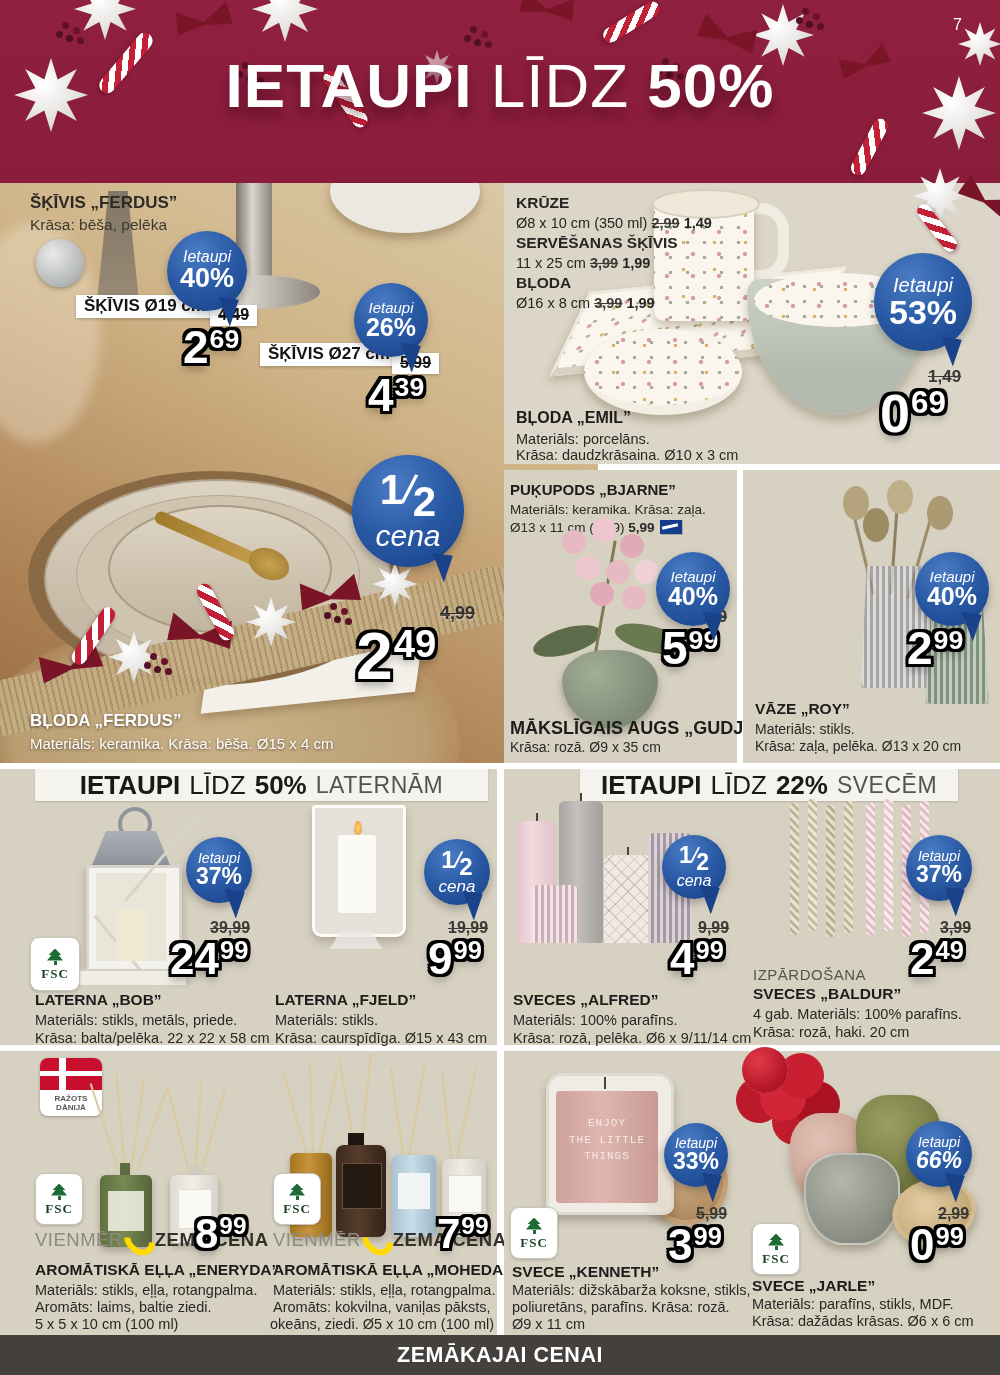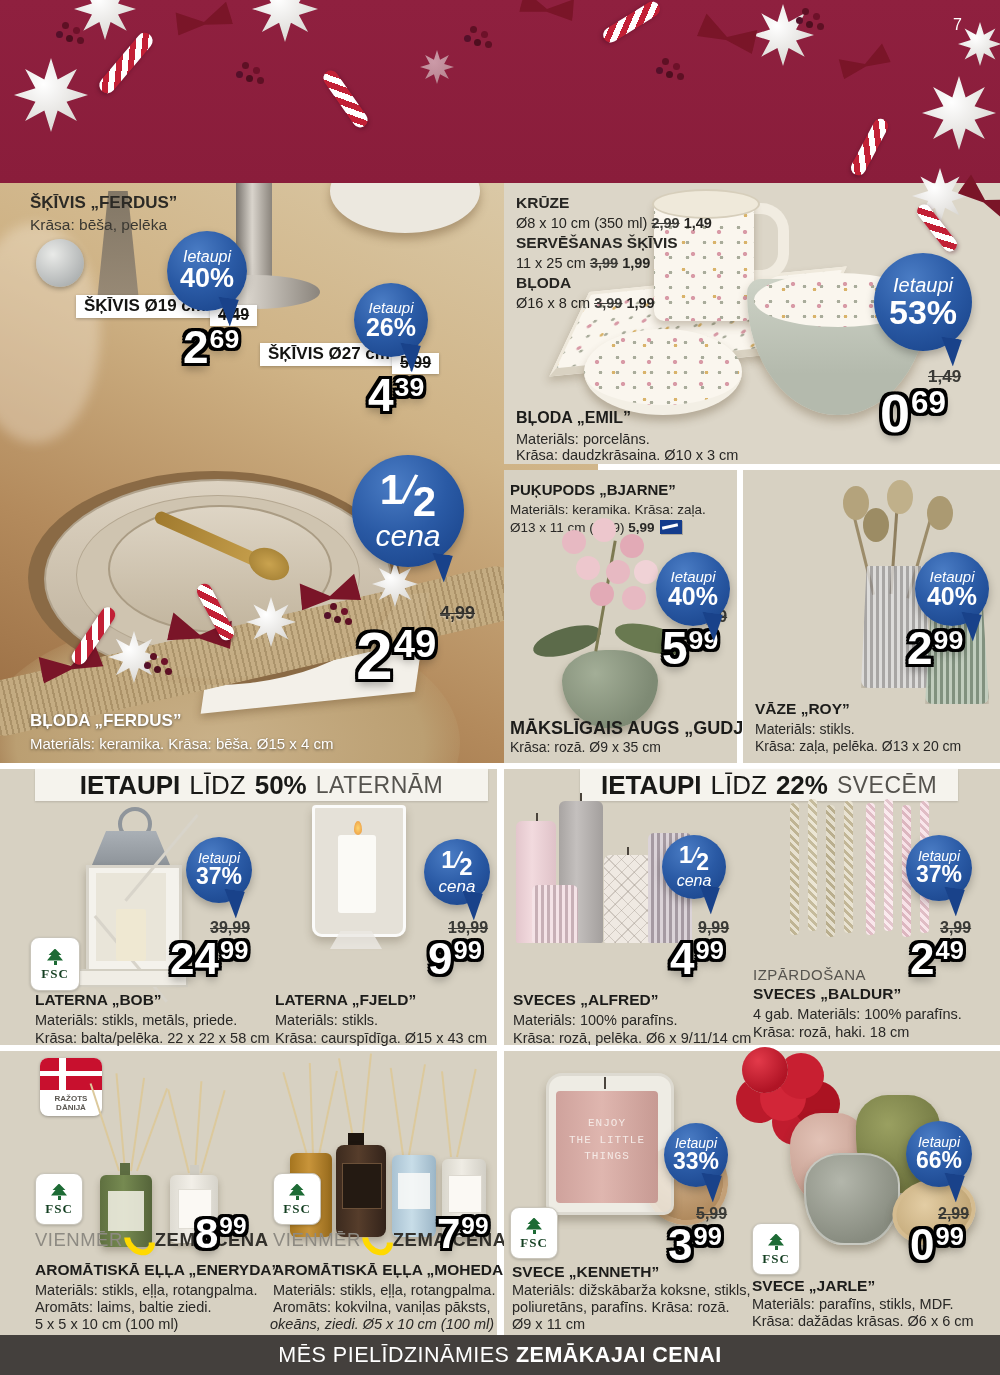--- a/index.html
+++ b/index.html
@@ -113,20 +113,21 @@
     <div class="abs cane" style="left:862px;top:116px;width:15px;height:62px;transform:rotate(28deg);"></div>
     <div class="abs bow" style="left:176px;top:4px;width:56px;height:36px;transform:rotate(-12deg);"></div>
     <div class="abs bow" style="left:520px;top:-8px;width:54px;height:34px;transform:rotate(10deg);"></div>
     <div class="abs bow" style="left:698px;top:18px;width:58px;height:38px;transform:rotate(18deg);"></div>
     <div class="abs bow" style="left:840px;top:48px;width:50px;height:32px;transform:rotate(-20deg);"></div>
     <div class="abs berries" style="left:62px;top:22px;"></div>
     <div class="abs berries" style="left:242px;top:62px;"></div>
     <div class="abs berries" style="left:470px;top:26px;"></div>
     <div class="abs berries" style="left:662px;top:58px;"></div>
     <div class="abs berries" style="left:802px;top:8px;"></div>
+    <div class="abs hdr-title"><span class="b">IETAUPI</span> <span class="lt">LĪDZ</span> <span>50%</span></div>
     <div class="abs pageno">7</div>
   </div>
 
   <div class="abs star" style="left:912px;top:168px;width:56px;height:56px;z-index:9;"></div>
   <div class="abs bow" style="left:958px;top:182px;width:54px;height:36px;z-index:9;transform:rotate(30deg);"></div>
   <div class="abs cane" style="left:930px;top:200px;width:14px;height:56px;z-index:9;transform:rotate(-38deg);"></div>
 
   <div class="abs panel" id="photo" style="left:0;top:183px;width:598px;height:580px;">
 
     <div class="abs blurball" style="left:-30px;top:40px;width:130px;height:220px;background:rgba(255,250,240,.3);"></div>
@@ -382,21 +383,21 @@
       <span class="pc" style="font-size:23px;">37%</span>
     </div>
     <div class="abs old" style="left:436px;top:150px;">3,99</div>
     <div class="abs price" style="left:406px;top:170px;font-size:44px;">
         <span>2</span>
         <span class="c">49</span>
       </div>
     <div class="abs" style="left:249px;top:197px;font-size:15px;font-weight:300;color:#55534e;letter-spacing:.5px;">IZPĀRDOŠANA</div>
     <div class="abs pname" style="left:249px;top:216px;">SVECES „BALDUR”</div>
     <div class="abs pdesc" style="left:249px;top:237px;">4 gab.  Materiāls: 100% parafīns.</div>
-    <div class="abs pdesc" style="left:249px;top:255px;">Krāsa: rozā, haki. 18 cm</div>
+    <div class="abs pdesc" style="left:249px;top:255px;">Krāsa: rozā, haki. 20 cm</div>
   </div>
 
   <div class="abs panel" style="left:0;top:1051px;width:497px;height:284px;">
     <div class="abs dkflag" style="left:40px;top:7px;width:62px;height:58px;">
       <div class="f"></div>
       <div class="txt">
           <span>RAŽOTS</span>
           <span>DĀNIJĀ</span>
         </div>
     </div>
@@ -460,21 +461,21 @@
       <span class="sw"></span>
       <span class="z">ZEMA CENA</span>
     </div>
     <div class="abs price" style="left:437px;top:164px;font-size:42px;">
         <span>7</span>
         <span class="c">99</span>
       </div>
     <div class="abs pname" style="left:273px;top:210px;">AROMĀTISKĀ EĻĻA „MOHEDA”</div>
     <div class="abs pdesc" style="left:273px;top:231px;">Materiāls: stikls, eļļa, rotangpalma.</div>
     <div class="abs pdesc" style="left:273px;top:248px;">Aromāts: kokvilna, vaniļas pāksts,</div>
-    <div class="abs pdesc" style="left:270px;top:265px;font-style:italic;">okeāns, ziedi. Ø5 x 10 cm (100 ml)</div>
+    <div class="abs pdesc" style="left:270px;top:265px;">okeāns, ziedi. Ø5 x 10 cm (100 ml)</div>
   </div>
 
   <div class="abs panel" style="left:504px;top:1051px;width:496px;height:284px;">
 
     <div class="abs" style="left:140px;top:90px;width:74px;height:74px;border-radius:50%;background:radial-gradient(circle at 40% 35%,#d2b18b,#b08a5e 75%);border:5px solid #c3a077;transform:rotate(14deg);box-shadow:0 5px 8px rgba(70,60,40,.35);"></div>
     <div class="abs" style="left:42px;top:22px;width:122px;height:136px;background:rgba(246,244,239,.75);border:3px solid rgba(220,216,206,.9);border-radius:16px 16px 10px 10px;box-shadow:0 6px 9px rgba(70,60,40,.3);"></div>
     <div class="abs" style="left:52px;top:40px;width:102px;height:112px;background:linear-gradient(90deg,#cfa29c,#dfb6af 45%,#c79a93);border-radius:4px;"></div>
     <div class="abs" style="left:100px;top:26px;width:2px;height:12px;background:#4a443c;"></div>
     <div class="abs" style="left:52px;top:64px;width:102px;text-align:center;color:#f5eae6;font-size:11px;letter-spacing:1px;line-height:1.5;font-family:'Liberation Mono',monospace;">
       <div>ENJOY</div>
@@ -500,32 +501,32 @@
     <div class="abs pdesc" style="left:8px;top:248px;">poliuretāns, parafīns. Krāsa: rozā.</div>
     <div class="abs pdesc" style="left:8px;top:265px;">Ø9 x 11 cm</div>
 
     <div class="abs" style="left:238px;top:-4px;width:46px;height:46px;border-radius:50%;background:radial-gradient(circle at 35% 30%,#e33a4a,#b01425 70%);box-shadow:36px 6px 0 #c81f31,18px 28px 0 #d22638,52px 34px 0 #ab1322,-6px 30px 0 #bb1a2b,30px 52px 0 #c01c2e;"></div>
     <div class="abs" style="left:286px;top:62px;width:78px;height:90px;border-radius:40% 40% 42% 42%/36% 36% 55% 55%;background:radial-gradient(circle at 38% 30%,#e2c2b6,#c49c8e 75%);box-shadow:0 5px 8px rgba(70,60,40,.3);"></div>
     <div class="abs" style="left:352px;top:44px;width:84px;height:98px;border-radius:38% 38% 42% 42%/32% 32% 55% 55%;background:radial-gradient(circle at 38% 30%,#9aa061,#6f7540 75%);box-shadow:0 5px 8px rgba(70,60,40,.3);"></div>
     <div class="abs" style="left:300px;top:102px;width:92px;height:88px;border-radius:38% 38% 42% 42%/34% 34% 55% 55%;background:radial-gradient(circle at 38% 30%,#b3b6ab,#878b7f 75%);border:2px solid rgba(240,240,235,.5);box-shadow:0 5px 8px rgba(70,60,40,.35);"></div>
     <div class="abs" style="left:388px;top:128px;width:76px;height:58px;border-radius:50%;background:radial-gradient(circle at 40% 35%,#e3cda4,#c3a878 75%);border:4px solid #d5bc90;transform:rotate(-12deg);box-shadow:0 5px 8px rgba(70,60,40,.35);"></div>
     <div class="abs bubble" style="left:402px;top:70px;width:66px;height:66px;">
       <span class="sv" style="font-size:14px;">Ietaupi</span>
-      <span class="pc" style="font-size:23px;">66%</span>
+      <span class="pc" style="font-size:23px;font-style:italic;">66%</span>
     </div>
     <div class="abs old" style="left:434px;top:154px;">2,99</div>
     <div class="abs price" style="left:406px;top:174px;font-size:44px;">
         <span>0</span>
         <span class="c">99</span>
       </div>
     <div class="abs fsc" style="left:248px;top:172px;width:46px;height:50px;">
       <div class="tree"></div>
         <div class="trunk"></div>
       <div class="t">FSC</div>
     </div>
     <div class="abs pname" style="left:248px;top:226px;">SVECE „JARLE”</div>
     <div class="abs pdesc" style="left:248px;top:245px;">Materiāls: parafīns, stikls, MDF.</div>
     <div class="abs pdesc" style="left:248px;top:262px;">Krāsa: dažādas krāsas. Ø6 x 6 cm</div>
   </div>
 
-  <div class="abs" id="foot"><span>MĒS PIELĪDZINĀMIES </span><span class="b">ZEMĀKAJAI CENAI</span></div>
+  <div class="abs" id="foot"><span class="b">ZEMĀKAJAI CENAI</span></div>
 
 </div>
 
 </body></html>

